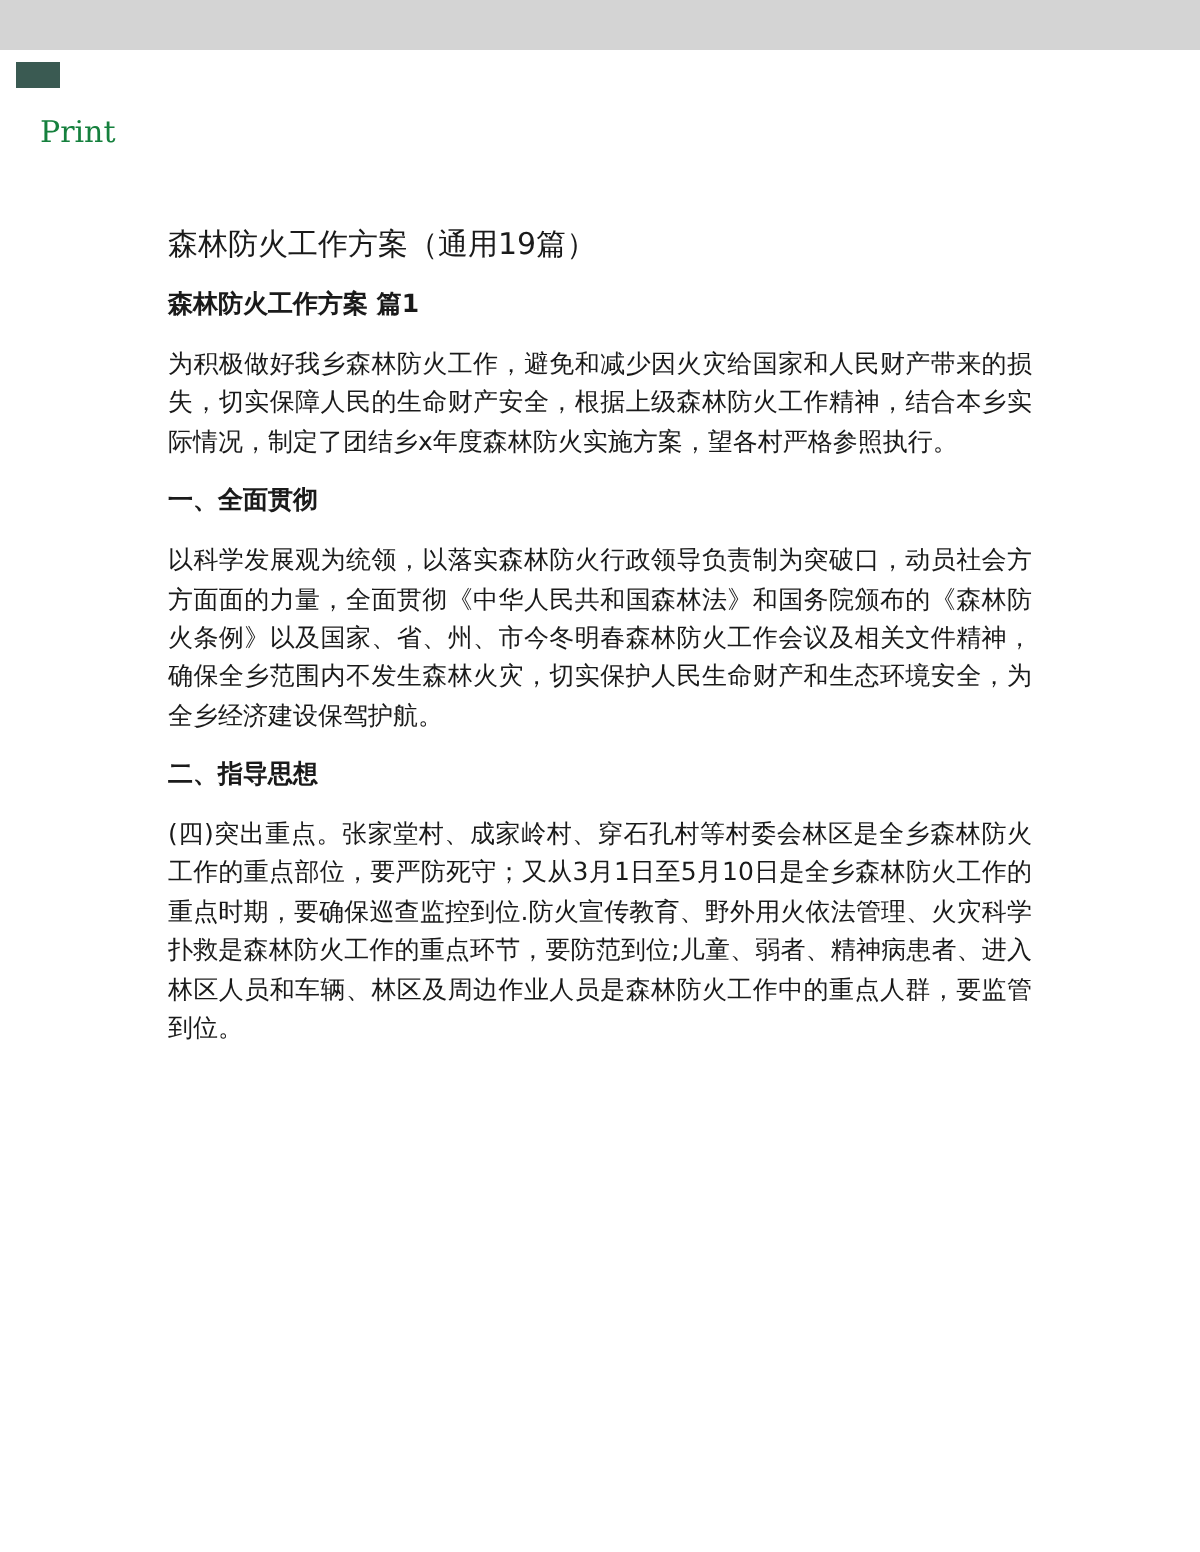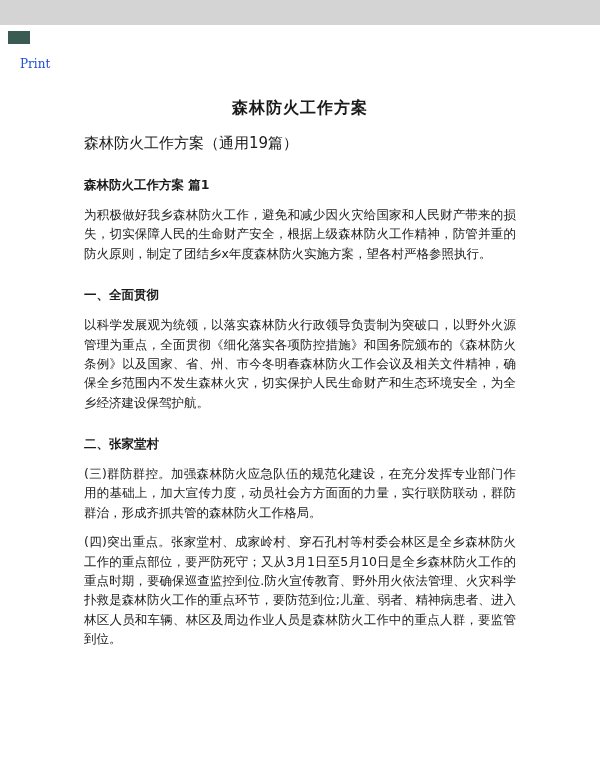--- a/index.html
+++ b/index.html
@@ -19,65 +19,63 @@
     position: absolute;
     left: 8px;
     top: 31px;
     width: 22px;
     height: 13px;
   }
   .print-label {
     position: absolute;
     left: 20px;
     top: 57px;
-    font-size: 12px;
+    font-size: 15px;
     font-family: "DejaVu Serif", "Liberation Serif", serif;
-    color: #1d4ed8;
+    color: #15803d;
   }
   .doc {
     padding: 73px 84px 0 84px;
   }
   .doc-title {
     text-align: center;
     font-size: 16px;
     font-weight: bold;
     letter-spacing: 1px;
   }
   .doc-subtitle {
     font-size: 15px;
     margin-top: 15px;
   }
   .content { margin-top: 4px; }
   .heading {
     font-size: 12.5px;
     font-weight: bold;
-    margin-top: 24px;
+    margin-top: 12px;
     margin-bottom: 11px;
   }
   .paragraph {
     font-size: 12.5px;
     line-height: 1.55;
     text-align: justify;
     margin-bottom: 10px;
   }
 </style>
 </head>
 <body>
 
 <div class="top-strip" style="background: rgb(212, 212, 212);"></div>
 
 <div class="print-chip" style="background: rgb(58, 90, 82);"></div>
 
 <div class="print-label">Print</div>
 
 <div class="doc">
-  <h1 class="doc-title">森林防火工作方案</h1>
   <div class="doc-subtitle">森林防火工作方案（通用19篇）</div>
   <div class="content" id="content">
       <div class="heading">森林防火工作方案 篇1</div>
-      <div class="paragraph">为积极做好我乡森林防火工作，避免和减少因火灾给国家和人民财产带来的损失，切实保障人民的生命财产安全，根据上级森林防火工作精神，防管并重的防火原则，制定了团结乡x年度森林防火实施方案，望各村严格参照执行。</div>
+      <div class="paragraph">为积极做好我乡森林防火工作，避免和减少因火灾给国家和人民财产带来的损失，切实保障人民的生命财产安全，根据上级森林防火工作精神，结合本乡实际情况，制定了团结乡x年度森林防火实施方案，望各村严格参照执行。</div>
       <div class="heading">一、全面贯彻</div>
-      <div class="paragraph">以科学发展观为统领，以落实森林防火行政领导负责制为突破口，以野外火源管理为重点，全面贯彻《细化落实各项防控措施》和国务院颁布的《森林防火条例》以及国家、省、州、市今冬明春森林防火工作会议及相关文件精神，确保全乡范围内不发生森林火灾，切实保护人民生命财产和生态环境安全，为全乡经济建设保驾护航。</div>
-      <div class="heading">二、张家堂村</div>
-      <div class="paragraph">(三)群防群控。加强森林防火应急队伍的规范化建设，在充分发挥专业部门作用的基础上，加大宣传力度，动员社会方方面面的力量，实行联防联动，群防群治，形成齐抓共管的森林防火工作格局。</div>
+      <div class="paragraph">以科学发展观为统领，以落实森林防火行政领导负责制为突破口，动员社会方方面面的力量，全面贯彻《中华人民共和国森林法》和国务院颁布的《森林防火条例》以及国家、省、州、市今冬明春森林防火工作会议及相关文件精神，确保全乡范围内不发生森林火灾，切实保护人民生命财产和生态环境安全，为全乡经济建设保驾护航。</div>
+      <div class="heading">二、指导思想</div>
       <div class="paragraph">(四)突出重点。张家堂村、成家岭村、穿石孔村等村委会林区是全乡森林防火工作的重点部位，要严防死守；又从3月1日至5月10日是全乡森林防火工作的重点时期，要确保巡查监控到位.防火宣传教育、野外用火依法管理、火灾科学扑救是森林防火工作的重点环节，要防范到位;儿童、弱者、精神病患者、进入林区人员和车辆、林区及周边作业人员是森林防火工作中的重点人群，要监管到位。</div>
     </div>
 </div>
 
 </body></html>

